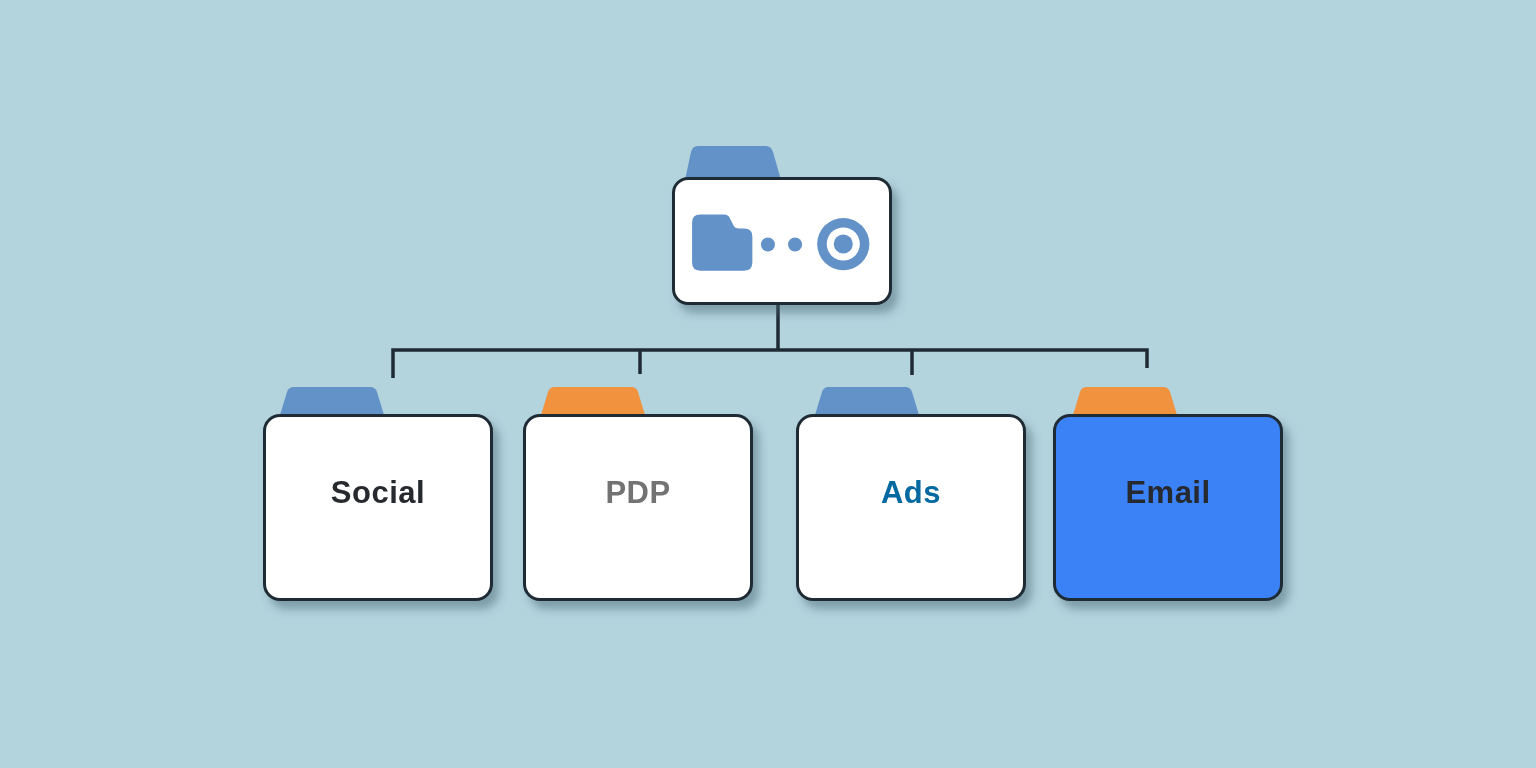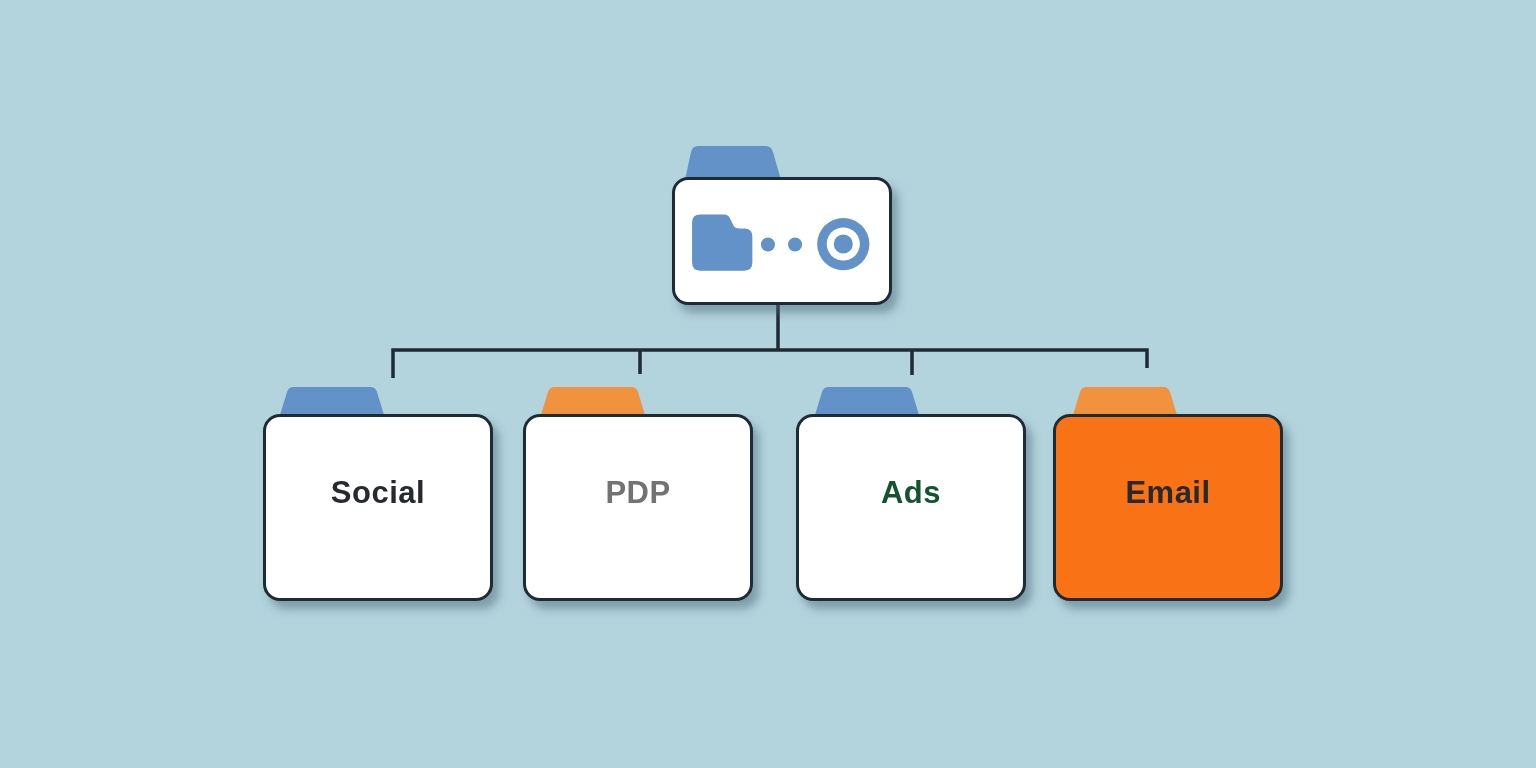--- a/index.html
+++ b/index.html
@@ -89,26 +89,26 @@
     <div class="card" style="left: 0px; top: 27px; width: 230px; height: 187px; border-color: rgb(31, 43, 52); background: rgb(255, 255, 255);">
       <div class="folder-label" style="color: #737373;">PDP</div>
     </div>
   </div>
 
   <div class="node-group" style="left:796px; top:387px; width:230px; height:214px;">
     <svg class="tab-svg" style="left:16px; top:0; width:110px; height:28px;" viewBox="0 0 110 28">
       <path d="M3,28 L10,5 Q11.5,0 17,0 L93,0 Q98.5,0 100,5 L107,28 Z" fill="#6292c7"></path>
     </svg>
     <div class="card" style="left: 0px; top: 27px; width: 230px; height: 187px; border-color: rgb(31, 43, 52); background: rgb(255, 255, 255);">
-      <div class="folder-label" style="color: #14532d;">Ads</div>
+      <div class="folder-label" style="color: #0369a1;">Ads</div>
     </div>
   </div>
 
   <div class="node-group" style="left:1053px; top:387px; width:230px; height:214px;">
     <svg class="tab-svg" style="left:17px; top:0; width:110px; height:28px;" viewBox="0 0 110 28">
       <path d="M3,28 L10,5 Q11.5,0 17,0 L93,0 Q98.5,0 100,5 L107,28 Z" fill="#f0923e"></path>
     </svg>
-    <div class="card" style="left: 0px; top: 27px; width: 230px; height: 187px; border-color: rgb(31, 43, 52); background: #f97316;">
+    <div class="card" style="left: 0px; top: 27px; width: 230px; height: 187px; border-color: rgb(31, 43, 52); background: #3b82f6;">
       <div class="folder-label" style="color: rgb(38, 41, 45);">Email</div>
     </div>
   </div>
 
 </div>
 
 </body></html>

